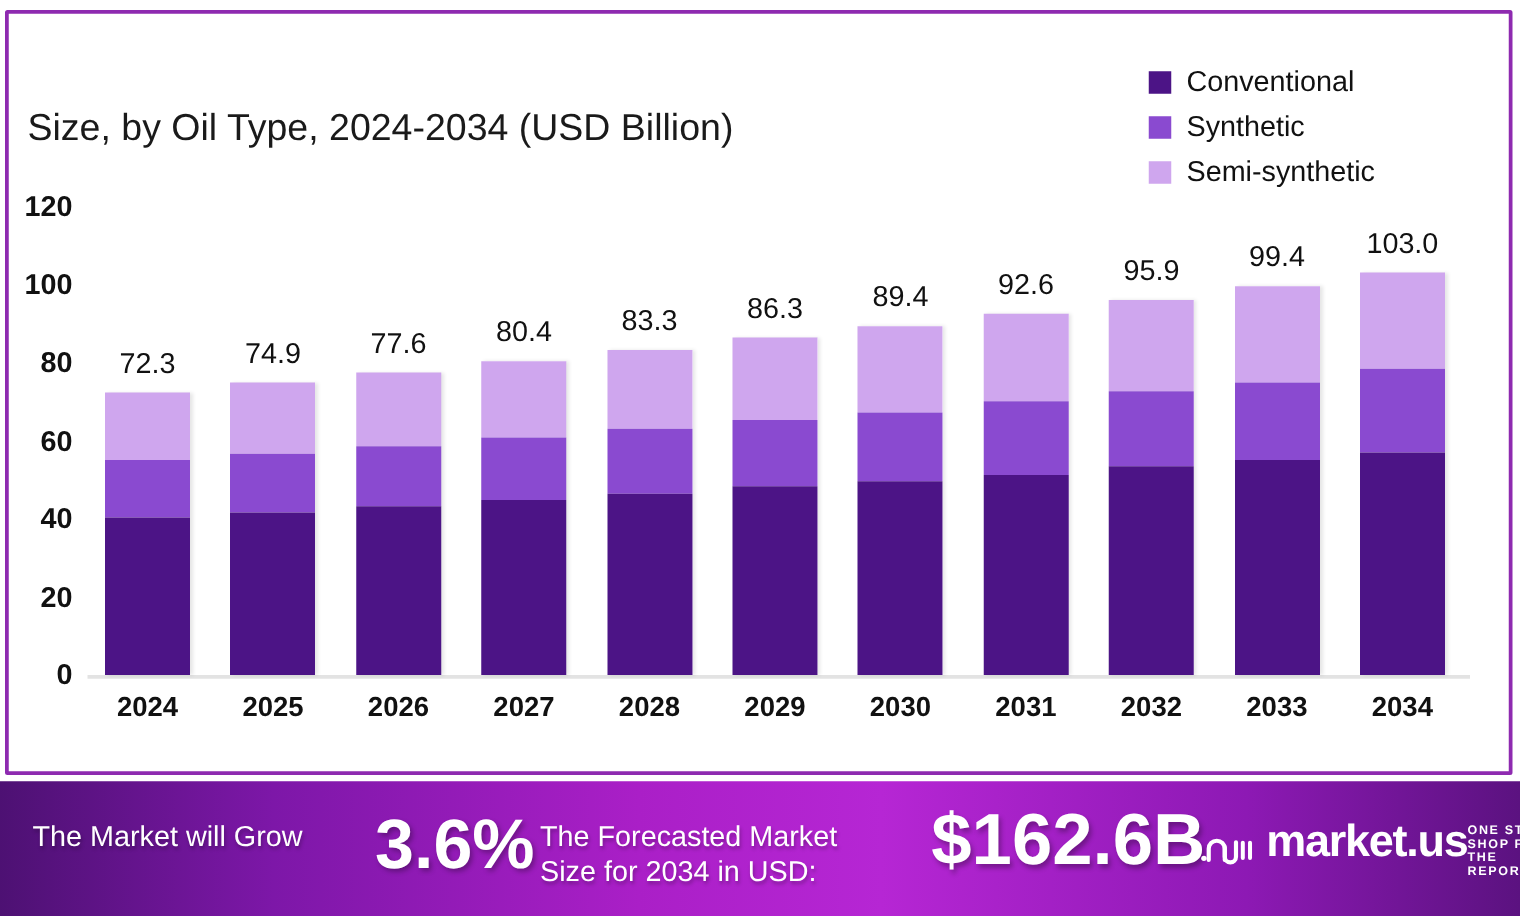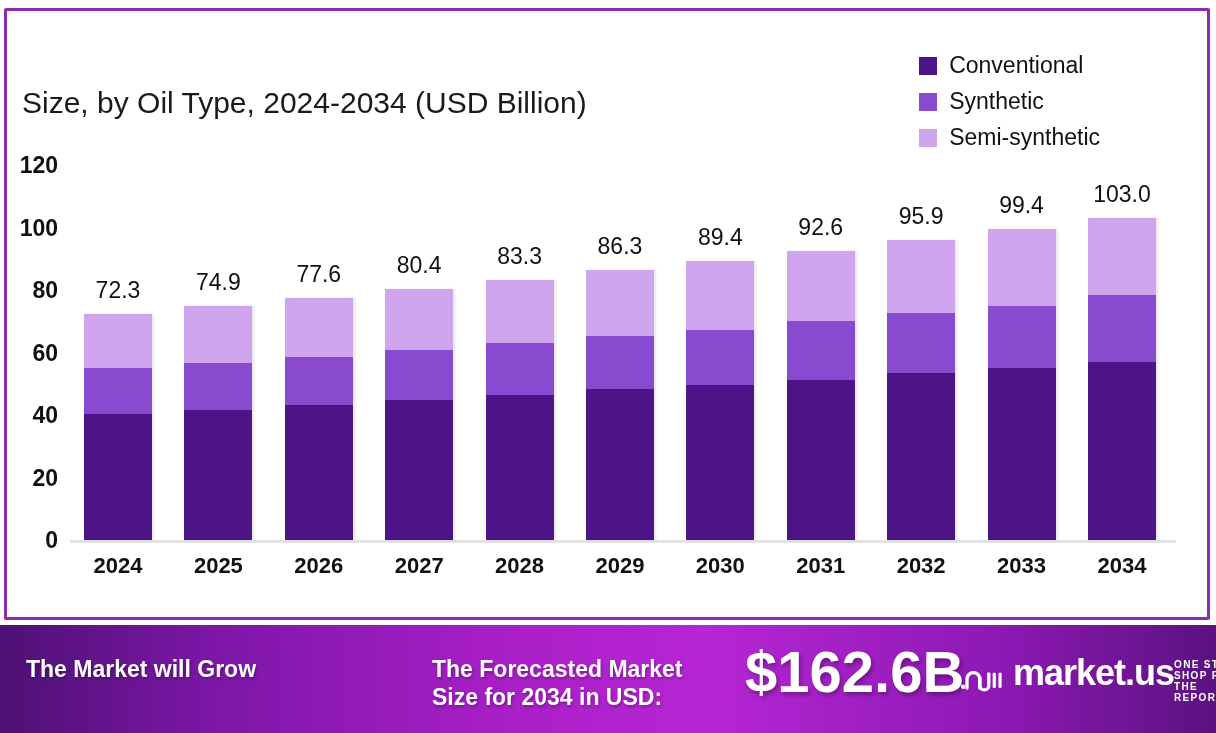--- a/index.html
+++ b/index.html
@@ -75,21 +75,21 @@
     width:68px;text-align:center;font-size:22px;font-weight:bold;color:#111;
   }
 
   
   .banner{
     position:absolute;left:0;top:625px;width:1216px;height:108px;
     background:linear-gradient(90deg,#4d1173 0%,#7d17a8 18%,#aa1fc7 42%,#b626d4 58%,#8d19b4 82%,#5b1280 100%);
     display:flex;align-items:center;
   }
   .banner-txt{
-    color:#fff;font-size:23px;font-weight:bold;line-height:1.22;
+    color:#fff;font-size:23px;font-weight:normal;line-height:1.22;
     text-shadow:1px 2px 3px rgba(0,0,0,0.28);
   }
   .banner-big{
     color:#fff;font-weight:bold;line-height:1;
     text-shadow:2px 3px 4px rgba(0,0,0,0.3);
   }
   .cagr-label{position:absolute;left:26px;top:30px;}
   .cagr-value{position:absolute;left:300px;top:22px;font-size:56px;}
   .fore-label{position:absolute;left:432px;top:30px;}
   .fore-value{position:absolute;left:745px;top:18px;font-size:58px;}
@@ -238,20 +238,21 @@
       <div class="xlabel">2031</div>
       <div class="xlabel">2032</div>
       <div class="xlabel">2033</div>
       <div class="xlabel">2034</div>
     </div>
 
   <div class="banner">
     <div class="banner-txt cagr-label">
       <div>The Market will Grow</div>
     </div>
+    <div class="banner-big cagr-value">3.6%</div>
 
     <div class="banner-txt fore-label">
       <div>The Forecasted Market</div>
       <div>Size for 2034 in USD:</div>
     </div>
     <div class="banner-big fore-value">$162.6B</div>
 
     <div class="logo">
       <svg class="logo-mark" viewBox="0 0 70 44">
         <circle cx="8" cy="34" r="3.4" fill="#fff"></circle>

